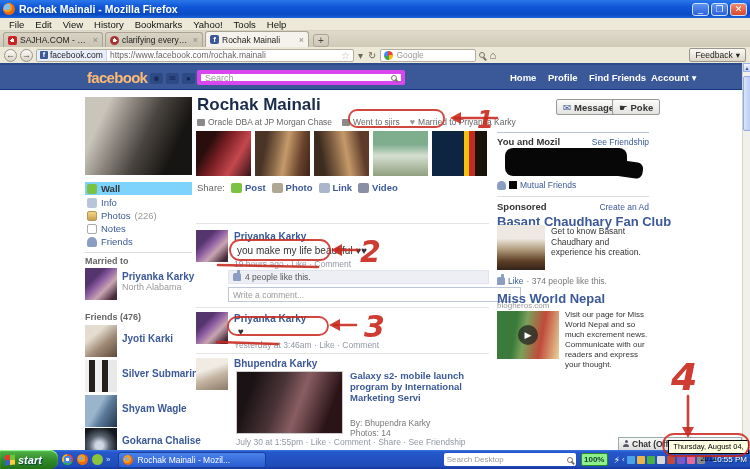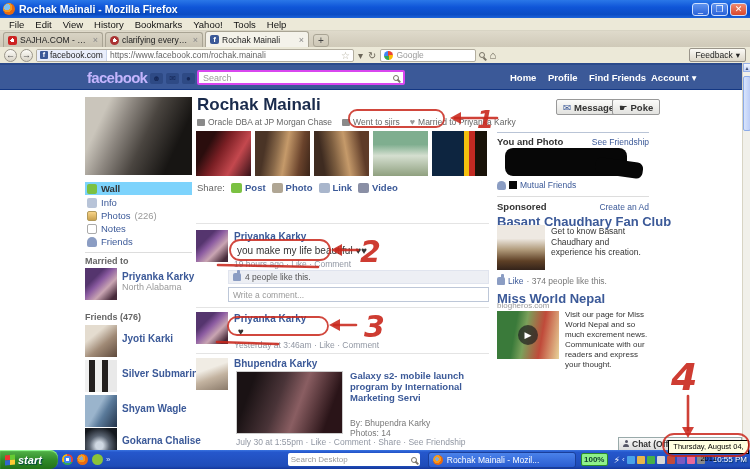--- a/index.html
+++ b/index.html
@@ -41,23 +41,23 @@
   #gbox { width:96px; height:13px; background:#fff; border:1px solid #b3ae9f; border-radius:2px; display:flex; align-items:center; padding:0 3px; gap:3px; }
   #gbox .g { width:9px; height:9px; border-radius:50%; background:conic-gradient(#ea4335 0 25%,#fbbc05 25% 50%,#34a853 50% 75%,#4285f4 75%); flex:none; }
   #gbox input { flex:1; font-size:8.5px; width:60px; }
   .mag { width:6px; height:6px; border:1.5px solid #7a7568; border-radius:50%; position:relative; flex:none; }
   .mag:after { content:''; position:absolute; width:4px; height:1.5px; background:#7a7568; transform:rotate(45deg); right:-3px; bottom:-2px; }
   #feedback { margin-left:auto; height:14px; border:1px solid #9a958a; border-radius:2px; background:linear-gradient(#fbfaf6,#ddd8ca); display:flex; align-items:center; padding:0 5px; font-size:8.5px; color:#222; gap:3px; }
   #blueline { left:0; top:63px; width:750px; height:2px; background:#2b4a8b; }
 
   
   #fbheader { left:0; top:65px; width:742px; height:25px; background:#3b5998; border-bottom:1px solid #133783; }
-  #fbheader .logo { position:absolute; left:87px; top:4px; color:#c4b5fd; font-weight:bold; font-size:15px; letter-spacing:-0.7px; }
+  #fbheader .logo { position:absolute; left:87px; top:4px; color:#fdba74; font-weight:bold; font-size:15px; letter-spacing:-0.7px; }
   .hd-ic { position:absolute; top:8px; width:13px; height:11px; border-radius:2px; background:#2e4a85; color:#16295a; font-size:8px; line-height:11px; text-align:center; }
-  #fbsearch { position:absolute; left:197px; top:5px; width:208px; height:15px; background:#fff; border:2px solid #d946ef; border-radius:2px; display:flex; align-items:center; padding:0 4px; }
+  #fbsearch { position:absolute; left:197px; top:5px; width:208px; height:15px; background:#fff; border:4px solid #d946ef; border-radius:2px; display:flex; align-items:center; padding:0 4px; }
   #fbsearch input { flex:1; font-size:9px; }
   .fblink { position:absolute; top:7px; color:#fff; font-weight:bold; font-size:9.5px; }
 
   
   #page { left:0; top:90px; width:742px; height:360px; background:#fff; }
   .bluelink { color:#3b5998; font-weight:bold; }
   .gray { color:#999; }
 
   
   #profilepic { left:85px; top:7px; width:107px; height:78px; background:linear-gradient(115deg,#cac5bb 0 18%,#8d8780 35%,#4a4540 55%,#171513 80%); }
@@ -319,42 +319,42 @@
   <div class="abs" style="left:196px;top:133px;width:293px;border-top:1px solid #e4e4e4"></div>
 
   <div class="abs thumb32 av-priyanka" style="left:196px;top:140px"></div>
   <div class="abs postname" style="left:234px;top:141px">Priyanka Karky</div>
   <div class="abs postmsg" style="left:237px;top:155px">you make my life beautiful ♥♥</div>
   <div class="abs postmeta" style="left:234px;top:169px">19 hours ago · Like · Comment</div>
   <div id="likebox1" class="abs" style="left:228px;top:180px;width:261px;height:14px">
     <span class="like-ic"></span>
     <span>4 people like this.</span>
   </div>
-  <div class="inputbox abs" style="left:228px;top:197px;width:261px;height:15px">
+  <div class="inputbox abs" style="left:228px;top:197px;width:293px;height:15px">
     <input readonly="" style="width: 100%; font-size: 8.5px;" placeholder="Write a comment...">
   </div>
   <div class="abs" style="left:196px;top:217px;width:293px;border-top:1px solid #e4e4e4"></div>
 
   <div class="abs thumb32 av-priyanka" style="left:196px;top:222px"></div>
   <div class="abs postname" style="left:234px;top:223px">Priyanka Karky</div>
   <div class="abs postmsg" style="left:238px;top:236px">♥</div>
   <div class="abs postmeta" style="left:234px;top:250px">Yesterday at 3:46am · Like · Comment</div>
   <div class="abs" style="left:196px;top:263px;width:293px;border-top:1px solid #e4e4e4"></div>
 
   <div class="abs thumb32 av-bhup" style="left:196px;top:268px"></div>
   <div class="abs postname" style="left:234px;top:268px">Bhupendra Karky</div>
   <div class="abs" style="left:236px;top:281px;width:107px;height:63px;background:linear-gradient(110deg,#1a1214 0 15%,#4a3438 40%,#8a5e62 58%,#2a1418 85%);border:1px solid #ccc"></div>
   <div class="abs att-title" style="left:350px;top:281px;width:140px">Galaxy s2- mobile launch program by International Marketing Servi</div>
   <div class="abs att-desc" style="left:350px;top:328px">By: Bhupendra Karky</div>
   <div class="abs att-desc" style="left:350px;top:338px">Photos: 14</div>
   <div class="abs postmeta" style="left:236px;top:347px">July 30 at 1:55pm · Like · Comment · Share · See Friendship</div>
 
   <div class="abs" style="left:497px;top:42px;width:152px;border-top:1px solid #b9c4d6"></div>
   <div class="rheadrow abs" style="left:497px;top:46px;width:152px">
-    <span class="rtitle">You and Photo</span>
+    <span class="rtitle">You and Mozil</span>
     <span class="rlink">See Friendship</span>
   </div>
   <div class="blob" style="left:505px;top:58px;width:122px;height:28px;border-radius:8px"></div>
   <div class="blob" style="left:595px;top:70px;width:48px;height:16px;border-radius:6px;transform:rotate(8deg)"></div>
   <div class="abs" style="left:497px;top:90px;display:flex;align-items:center;gap:3px">
     <span class="lic lic-friends" style="width:9px;height:9px"></span>
     <span class="blob" style="position:static;width:8px;height:8px"></span>
     <span class="rlink">Mutual Friends</span>
   </div>
   <div class="abs" style="left:497px;top:106px;width:152px;border-top:1px solid #ddd"></div>
@@ -397,27 +397,27 @@
         <i></i>
         <i></i>
         <i></i>
       </span>
     <span class="lbl">start</span>
   </div>
   <span class="qlico ql-chrome"></span>
   <span class="qlico ql-ff"></span>
   <span class="qlico ql-ut"></span>
   <span style="color:#cfe0ff;font-size:8px;margin-left:3px">»</span>
+  <div id="taskbtn">
+    <span class="qlico ql-ff" style="margin:0;width:10px;height:10px"></span>
+    <span>Rochak Mainali - Mozil...</span>
+  </div>
   <div id="desksearch">
     <input readonly="" placeholder="Search Desktop" style="">
     <span class="mag"></span>
-  </div>
-  <div id="taskbtn">
-    <span class="qlico ql-ff" style="margin:0;width:10px;height:10px"></span>
-    <span>Rochak Mainali - Mozil...</span>
   </div>
   <div id="battery">100%</div>
   <div id="tray">
     <span style="color:#fff;font-size:9px">⚡</span>
     <span style="color:#cfe0ff;font-size:8px">‹</span>
     <span class="tico" style="background:#4aa3e8"></span>
     <span class="tico" style="background:#e8b64a"></span>
     <span class="tico" style="background:#48b048"></span>
     <span class="tico" style="background:#d8d8d8"></span>
     <span class="tico" style="background:#c04a3a"></span>

